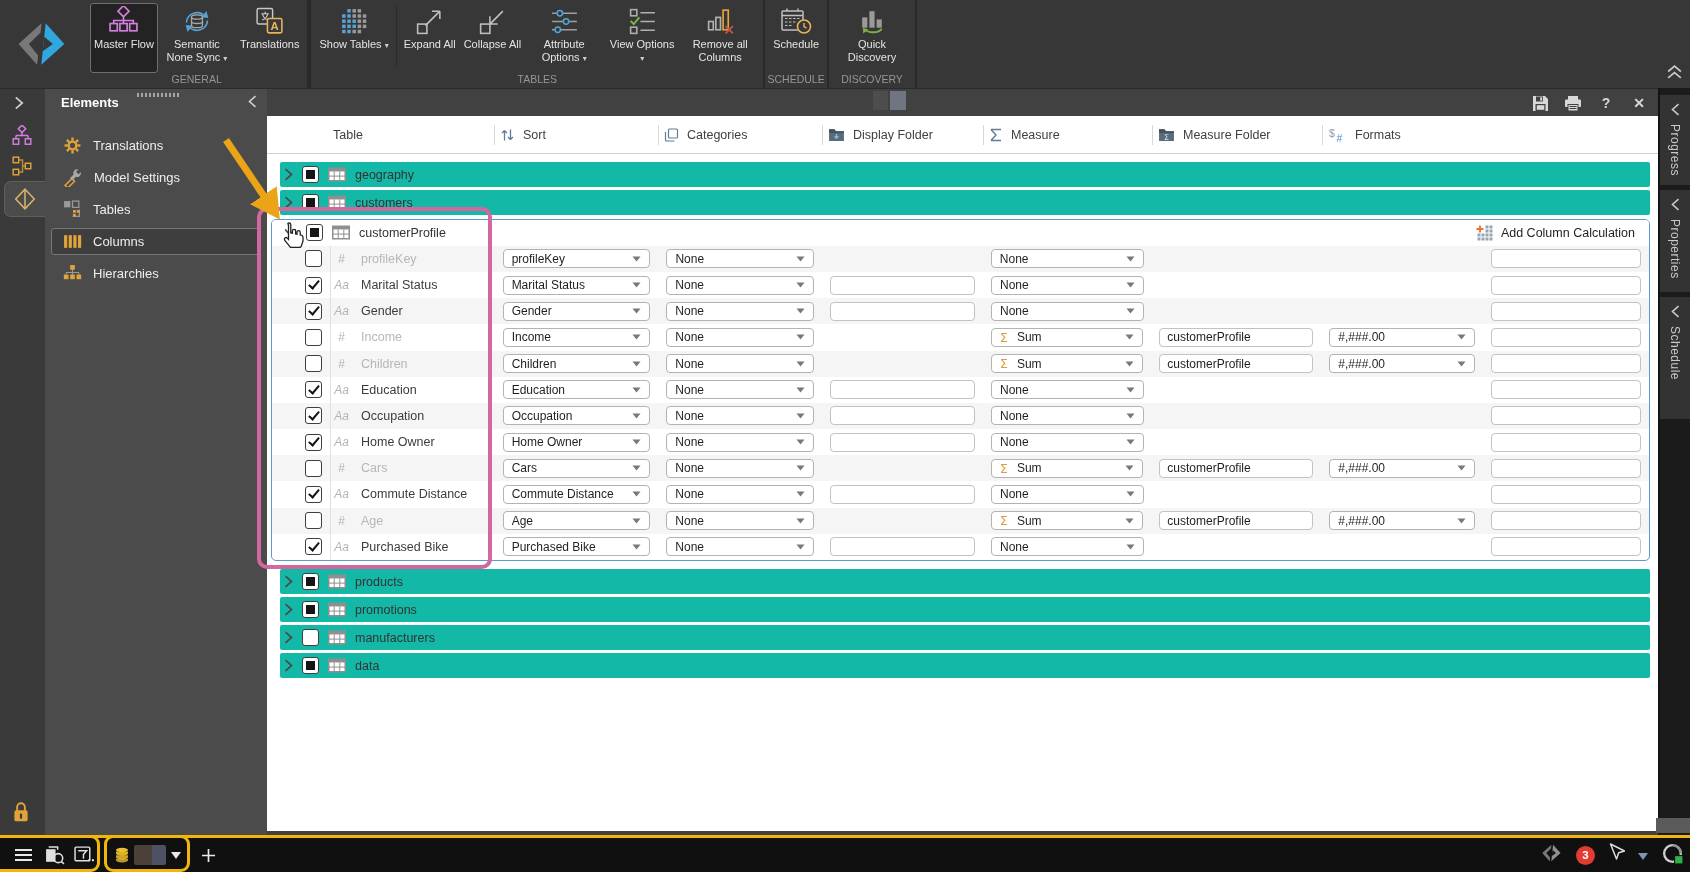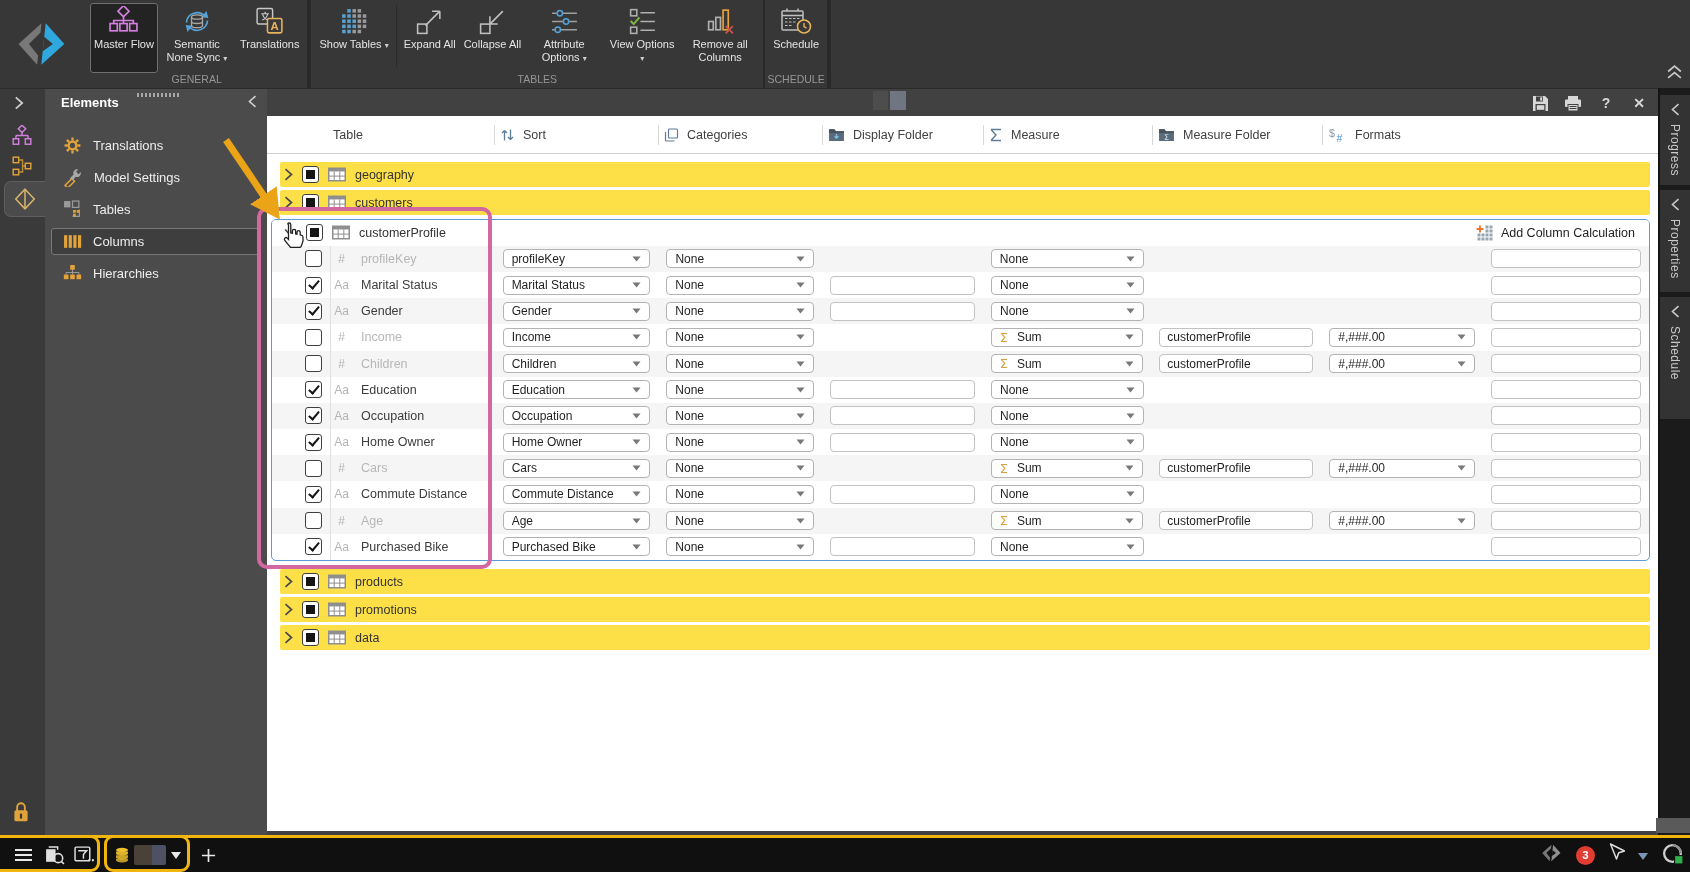--- a/index.html
+++ b/index.html
@@ -56,21 +56,21 @@
 
   
   .gridheader{display:flex;height:38px;border-bottom:1px solid #cfcfcf;align-items:center}
   .hcell{display:flex;align-items:center;gap:8px;padding-left:6px;height:100%;position:relative;
          font-size:12.5px;color:#404040}
   .hcell.first{padding-left:66px}
   .hcell+.hcell::before{content:"";position:absolute;left:0;top:9px;width:1px;height:20px;background:#d8d8d8}
 
   
   .gridbody{padding-top:8px}
-  .trow{height:25px;margin:0 8px 3px 13px;background:#fde047;display:flex;align-items:center;gap:9px;
+  .trow{height:25px;margin:0 8px 3px 13px;background:#14b8a6;display:flex;align-items:center;gap:9px;
         padding-left:4px;border-radius:2px}
   .tname{font-size:12.5px;color:#333333}
 
   .cb{width:17px;height:17px;border:1.6px solid #3f3f3f;border-radius:3px;background:#fff;
       display:flex;align-items:center;justify-content:center;flex:0 0 auto}
   .cb.partial::after{content:"";width:9px;height:9px;background:#151515}
   .cb.checked::after{content:"";width:4px;height:9px;border:solid #151515;border-width:0 2px 2px 0;
       transform:rotate(40deg);margin-top:-3px}
 
   
@@ -78,21 +78,21 @@
           display:flex;flex-direction:column;overflow:hidden;background:#fff}
   .exphead{height:26px;display:flex;align-items:center;gap:9px;padding-left:12px;background:#fff}
   .addcalc{margin-left:auto;margin-right:14px;display:flex;align-items:center;gap:8px;
            font-size:12.5px;color:#1f1f1f}
   .crow{height:26.33px;display:flex;align-items:center;position:relative}
   .crow.alt{background:#f5f5f5}
   .crow::before{content:"";position:absolute;left:58px;top:0;bottom:0;width:1px;background:#e0e0e0}
   .ccell{height:100%;display:flex;align-items:center}
   .namecell{padding-left:33px;gap:11px}
   .typ{width:17px;font-size:12px;color:#b4b4b4;text-align:center;flex:0 0 auto}
-  .typ.aa{}
+  .typ.aa{font-style:italic}
   .cname{font-size:12.5px;color:#3c3c3c;white-space:nowrap}
   .cname.muted{color:#b7b7b7}
   .dd{flex:1;margin:0 8px;height:19px;border:1px solid #b3b3b3;border-radius:4px;background:#fff;
       display:flex;align-items:center;padding:0 8px;font-size:12px;color:#1f1f1f}
   .ddv{flex:1;text-align:left;white-space:nowrap;overflow:hidden}
   .sig{color:#dd9f3d;font-size:13px;margin-right:9px;font-family:"DejaVu Sans",sans-serif}
   .tin{flex:1;margin:0 8px;height:19px;border:1px solid #c2c2c2;border-radius:4px;background:#fff;
        font-size:12px;padding:0 7px;color:#1f1f1f;outline:none;min-width:0}
 
   
@@ -292,20 +292,39 @@
                 <circle cx="25" cy="20" r="6.5" fill="#373737" stroke="#e8b35a" stroke-width="1.6"></circle>
                 <path d="M25 16.5V20l2.5 1.6" stroke="#e8b35a" stroke-width="1.4"></path>
               </svg>
             </span>
             <div class="rlab"><span>Schedule</span></div>
           </div>
         </div>
         <div class="rglabel">SCHEDULE</div>
       </div>
       <div class="rsep"></div>
+      <div class="rgroup">
+        <div class="rrow">
+          <div class="rbtn">
+            <span style="display: inline-flex;">
+              <svg width="31" height="31" viewBox="0 0 30 30">
+                <g fill="#9a9a9a">
+                  <rect x="5" y="11" width="5" height="10"></rect>
+                  <rect x="12" y="5" width="5" height="16"></rect>
+                  <rect x="19" y="13" width="5" height="8"></rect>
+                </g>
+                <path d="M24 22c-3 4.5-13 4.5-16.5.5" fill="none" stroke="#7cb342" stroke-width="1.8"></path>
+                <polygon points="6,26.5 5.8,21.3 11,22.8" fill="#7cb342"></polygon>
+              </svg>
+            </span>
+            <div class="rlab"><span>Quick Discovery</span></div>
+          </div>
+        </div>
+        <div class="rglabel">DISCOVERY</div>
+      </div>
       <div class="rsep"></div>
     </div>
   <span class="ribcollapse">
     <svg width="17" height="15" viewBox="0 0 16 14" fill="none" stroke="#c9c9c9" stroke-width="1.6">
       <path d="M2 13l6-5 6 5M2 7l6-5 6 5"></path>
       </svg>
   </span>
 </div>
 
 <div class="workspace">
@@ -1189,20 +1208,36 @@
               </svg>
             </span>
             <span class="tname">promotions</span>
           </div>
           <div class="trow">
             <span style="display: inline-flex;">
               <svg width="9" height="13" viewBox="0 0 9 13" fill="none" stroke="#4a4a4a" stroke-width="1.7">
                 <path d="M1.5 1.2L7.5 6.5L1.5 11.8"></path>
               </svg>
             </span>
+            <span class="cb"></span>
+            <span style="display: inline-flex;">
+              <svg width="18" height="15" viewBox="0 0 18 14">
+                <rect x="0.75" y="0.75" width="16.5" height="12.5" fill="#fff" stroke="#8f8f8f" stroke-width="1.5"></rect>
+                <rect x="0.75" y="0.75" width="16.5" height="3.2" fill="#8f8f8f"></rect>
+                <path d="M6.2 3.8v9.5M11.8 3.8v9.5M0.75 8.6h16.5" stroke="#8f8f8f" stroke-width="1"></path>
+              </svg>
+            </span>
+            <span class="tname">manufacturers</span>
+          </div>
+          <div class="trow">
+            <span style="display: inline-flex;">
+              <svg width="9" height="13" viewBox="0 0 9 13" fill="none" stroke="#4a4a4a" stroke-width="1.7">
+                <path d="M1.5 1.2L7.5 6.5L1.5 11.8"></path>
+              </svg>
+            </span>
             <span class="cb partial"></span>
             <span style="display: inline-flex;">
               <svg width="18" height="15" viewBox="0 0 18 14">
                 <rect x="0.75" y="0.75" width="16.5" height="12.5" fill="#fff" stroke="#8f8f8f" stroke-width="1.5"></rect>
                 <rect x="0.75" y="0.75" width="16.5" height="3.2" fill="#8f8f8f"></rect>
                 <path d="M6.2 3.8v9.5M11.8 3.8v9.5M0.75 8.6h16.5" stroke="#8f8f8f" stroke-width="1"></path>
               </svg>
             </span>
             <span class="tname">data</span>
           </div>

